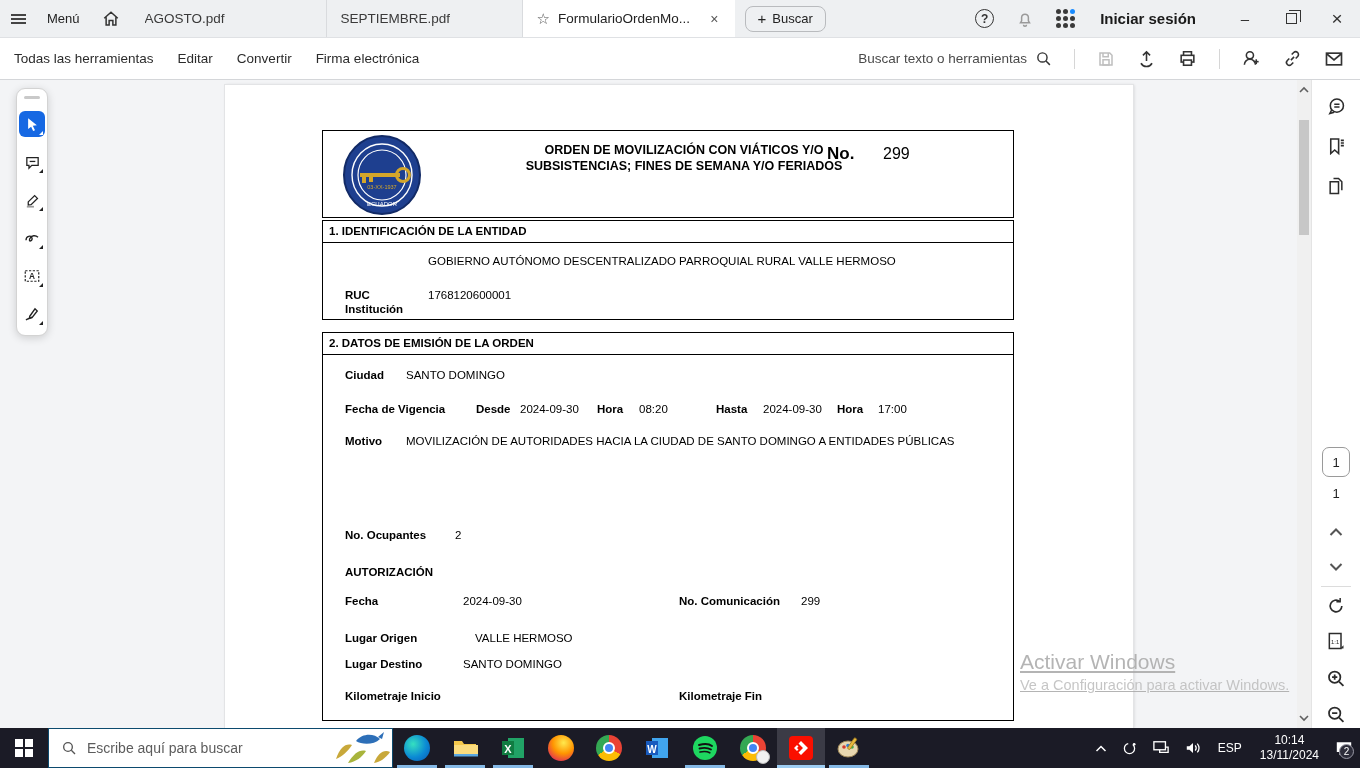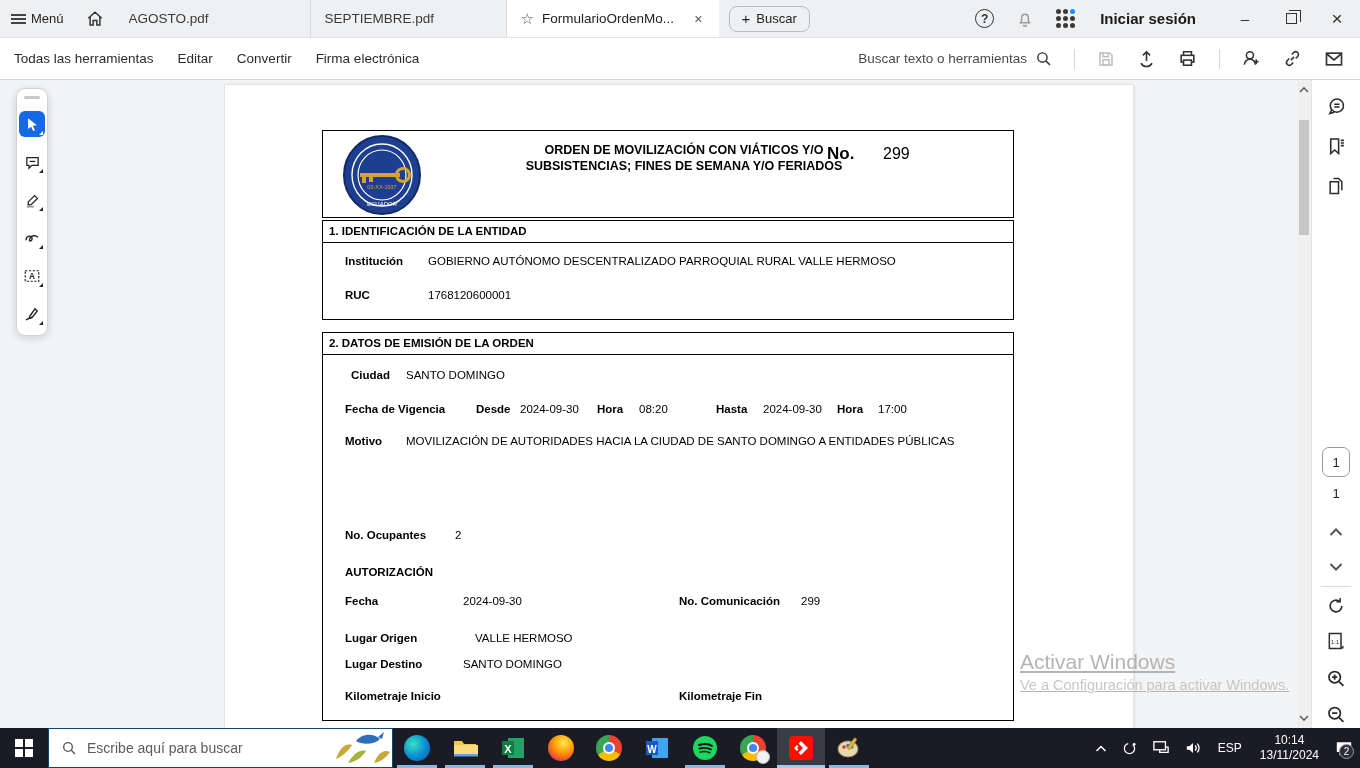--- a/index.html
+++ b/index.html
@@ -1,21 +1,21 @@
 <!DOCTYPE html>
 <html><head>
 <meta charset="utf-8">
 <style>
   * { margin:0; padding:0; box-sizing:border-box; }
   html,body { width:1360px; height:768px; overflow:hidden; font-family:"Liberation Sans",sans-serif; background:#f3f4f6; }
   .app { position:relative; width:1360px; height:768px; }
 
   
   .titlebar { position:absolute; top:0; left:0; right:0; height:38px; background:#eef0f2; display:flex; align-items:center; border-bottom:1px solid #dfe1e4; }
-  .tb-btn { display:flex; align-items:center; gap:5px; height:100%; padding:0 11px; font-size:13px; color:#222; cursor:default; }
+  .tb-btn { display:flex; align-items:center; gap:21px; height:100%; padding:0 11px; font-size:13px; color:#222; cursor:default; }
   .menu-lines span { display:block; width:15px; height:2px; background:#444; margin:2px 0; }
   .home-svg, .icon-svg { display:block; }
   .tab { display:flex; align-items:center; height:100%; width:196px; padding:0 14px; font-size:13.5px; color:#3a3a3a; border-right:1px solid #d9dbde; }
   .tab-title { overflow:hidden; text-overflow:ellipsis; white-space:nowrap; }
   .tab.active { background:#ffffff; border-right:none; width:212px; gap:8px; color:#222; }
   .tab .star { font-size:15px; color:#555; }
   .tab .tclose { margin-left:auto; font-size:14px; color:#555; padding:0 2px; }
   .crear { display:flex; align-items:center; gap:6px; margin-left:10px; height:26px; padding:0 12px; border:1px solid #b9bbbe; border-radius:8px; font-size:13px; color:#222; background:#eef0f2; }
   .tb-right { margin-left:auto; display:flex; align-items:center; height:100%; }
   .circle-q { width:19px; height:19px; border:1.6px solid #333; border-radius:50%; display:flex; align-items:center; justify-content:center; font-size:12px; font-weight:bold; color:#333; }
@@ -247,35 +247,35 @@
           </svg>
           <div class="ftitle">ORDEN DE MOVILIZACIÓN CON VIÁTICOS Y/O SUBSISTENCIAS; FINES DE SEMANA Y/O FERIADOS</div>
           <span class="fno">No.</span>
           <span class="fnoval">299</span>
         </div>
 
         <div class="box1">
           <div class="sechead">1. IDENTIFICACIÓN DE LA ENTIDAD</div>
           <div class="secbody" style="height:77px;">
             <div class="frow" style="top:12px;">
-              <b style="left:0;">Institución</b>
+              <b style="left:0;margin-top:48px;">Institución</b>
               <span style="left:83px;">GOBIERNO AUTÓNOMO DESCENTRALIZADO PARROQUIAL RURAL VALLE HERMOSO</span>
             </div>
             <div class="frow" style="top:46px;">
               <b style="left:0;">RUC</b>
               <span style="left:83px;">1768120600001</span>
             </div>
           </div>
         </div>
 
         <div class="box2">
           <div class="sechead">2. DATOS DE EMISIÓN DE LA ORDEN</div>
           <div class="secbody" style="height:366px;">
             <div class="frow" style="top:14px;">
-              <b style="left:0;margin-left:6px;">Ciudad</b>
+              <b style="left:0;">Ciudad</b>
               <span style="left:61px;">SANTO DOMINGO</span>
             </div>
             <div class="frow" style="top:48px;">
               <b style="left:0;">Fecha de Vigencia</b>
               <b style="left:131px;">Desde</b>
               <span style="left:175px;">2024-09-30</span>
               <b style="left:252px;">Hora</b>
               <span style="left:294px;">08:20</span>
               <b style="left:371px;">Hasta</b>
               <span style="left:418px;">2024-09-30</span>

